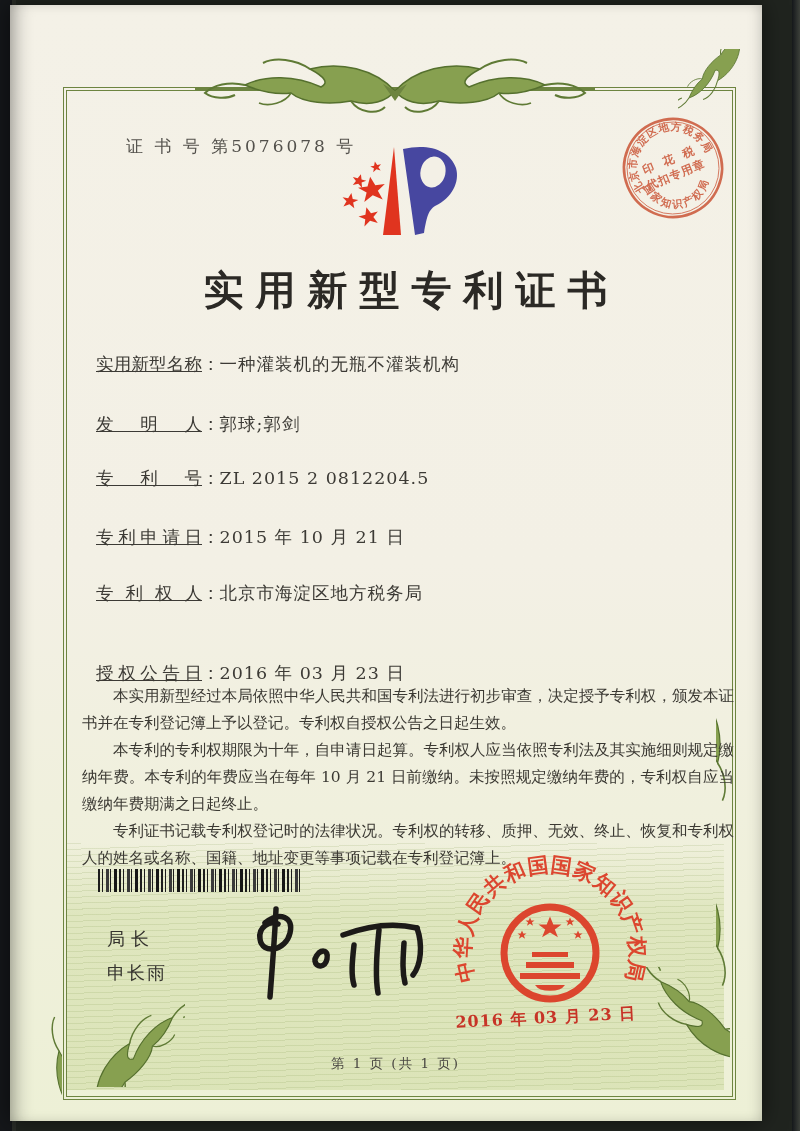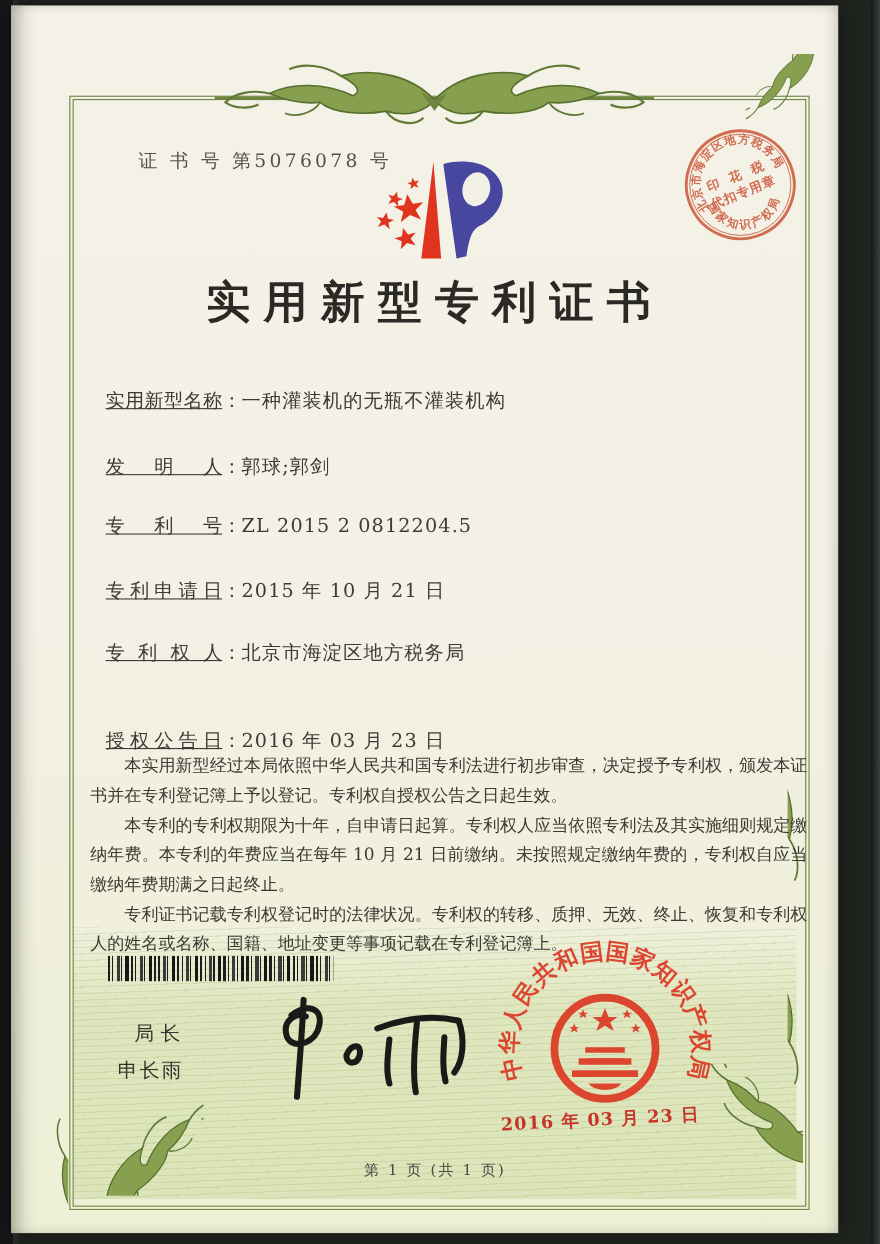--- a/index.html
+++ b/index.html
@@ -12,31 +12,31 @@
         box-shadow:inset 14px 0 20px -12px rgba(0,0,0,.45),inset -8px 0 16px -10px rgba(0,0,0,.3),0 0 22px rgba(0,0,0,.55);}
   .guilloche{position:absolute;left:57px;top:838px;width:657px;height:247px;z-index:0;
         background:linear-gradient(180deg,rgba(213,224,172,0) 0,rgba(210,222,168,.55) 70px,rgba(208,220,164,.6) 100%);}
   .guilloche::after{content:"";position:absolute;inset:0;
         background:repeating-linear-gradient(178deg,rgba(122,148,70,.16) 0 1px,rgba(0,0,0,0) 1px 6px);}
   .frame{position:absolute;left:53px;top:82px;width:665px;height:1005px;border:4px double #6d8440;z-index:1;}
   .orn{position:absolute;z-index:2;}
   .cert-no{position:absolute;left:86px;top:130px;font-size:17px;letter-spacing:3px;color:#53514c;z-index:3;margin-left:30px;}
   .logo{position:absolute;left:321px;top:132px;z-index:3;}
   .tax-stamp{position:absolute;left:588px;top:88px;transform:rotate(-22deg);opacity:.82;z-index:4;}
-  .title{position:absolute;left:53px;top:242px;width:665px;margin:0;text-align:center;
+  .title{position:absolute;left:53px;top:242px;width:665px;margin:16px;text-align:center;
          font-size:40px;font-weight:bold;letter-spacing:12px;color:#2b2925;z-index:3;}
   .field{position:absolute;left:86px;width:620px;font-size:17.5px;color:#3c3a35;z-index:3;white-space:nowrap;}
   .field .lbl{display:inline-block;width:106px;text-align:justify;text-align-last:justify;vertical-align:top;text-decoration:underline;}
   .field .col{display:inline-block;}
   .field .val{letter-spacing:1px;}
   .body-text{position:absolute;left:72px;top:678px;width:652px;z-index:3;}
   .body-text p{margin:0;text-indent:2em;font-size:15.5px;line-height:27px;color:#3b3933;text-align:justify;}
   .barcode{position:absolute;left:88px;top:864px;width:205px;height:23px;z-index:3;
      background:repeating-linear-gradient(90deg,#1d1d1d 0 2px,rgba(0,0,0,0) 2px 4px,#1d1d1d 4px 5px,rgba(0,0,0,0) 5px 8px,#3a3a3a 8px 11px,rgba(0,0,0,0) 11px 12px,#1d1d1d 12px 13px,rgba(0,0,0,0) 13px 16px,#161616 16px 19px,rgba(0,0,0,0) 19px 21px);}
-  .comm-title{position:absolute;left:112px;top:922px;font-size:18px;letter-spacing:6px;color:#35332e;z-index:3;text-align:center;}
+  .comm-title{position:absolute;left:97px;top:922px;font-size:18px;letter-spacing:6px;color:#35332e;z-index:3;text-align:center;}
   .comm-name{position:absolute;left:97px;top:956px;font-size:18px;letter-spacing:2px;color:#35332e;z-index:3;}
   .signature{position:absolute;left:210px;top:898px;z-index:3;}
   .seal{position:absolute;left:425px;top:835px;opacity:.93;z-index:4;}
   .footer{position:absolute;left:53px;top:1050px;width:665px;text-align:center;font-size:13.5px;
           letter-spacing:2px;color:#4a4843;z-index:3;}
   .hidden-defs{position:absolute;width:0;height:0;overflow:hidden;}
 </style>
 </head>
 <body>
 

